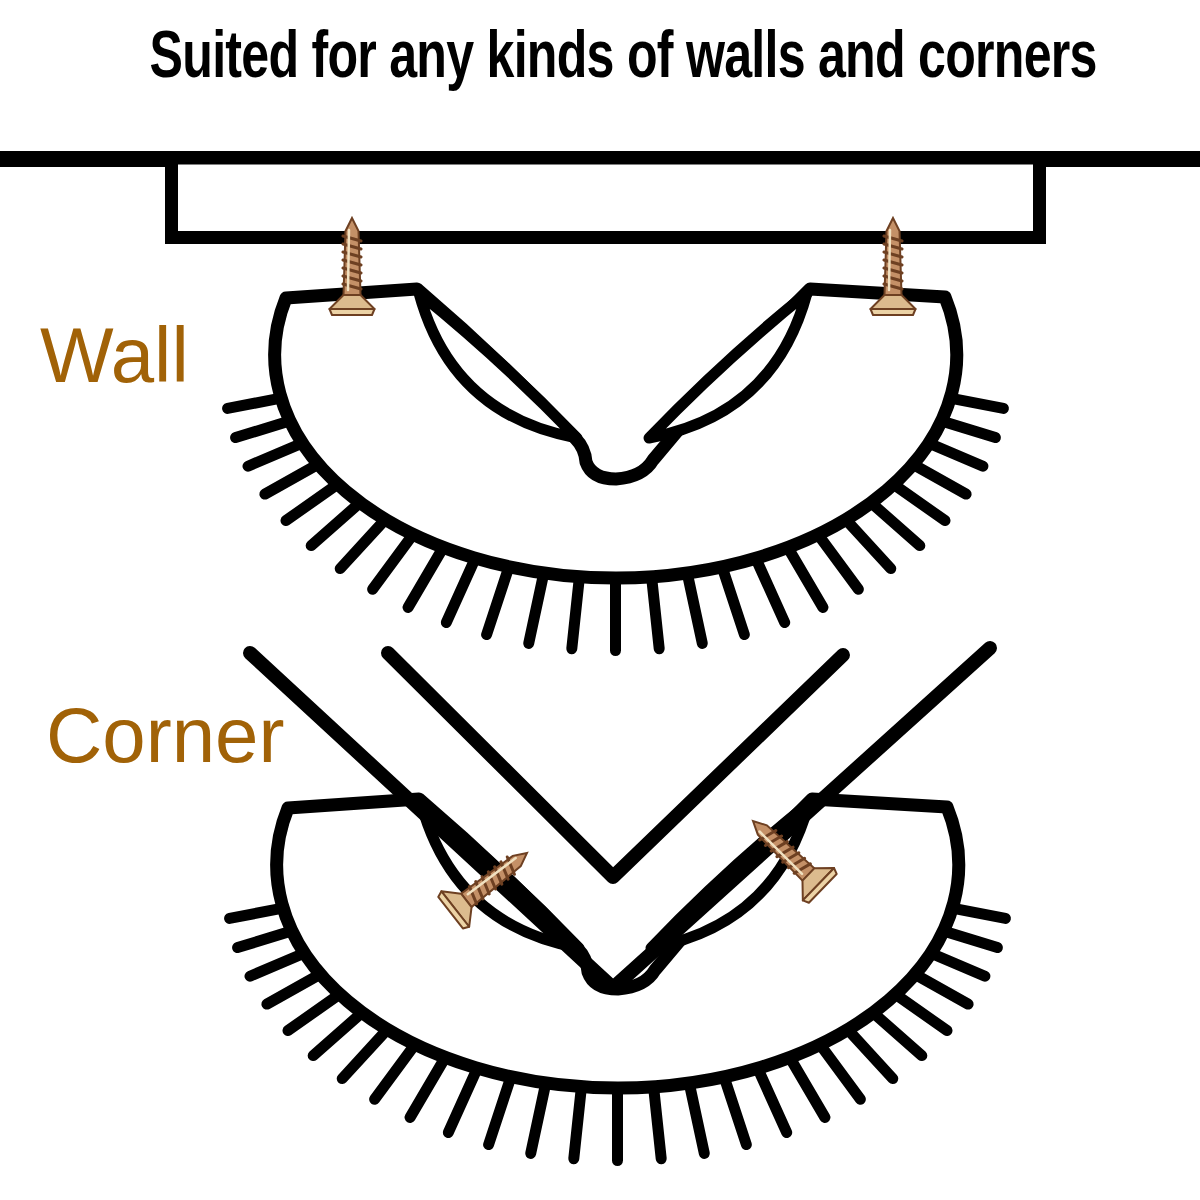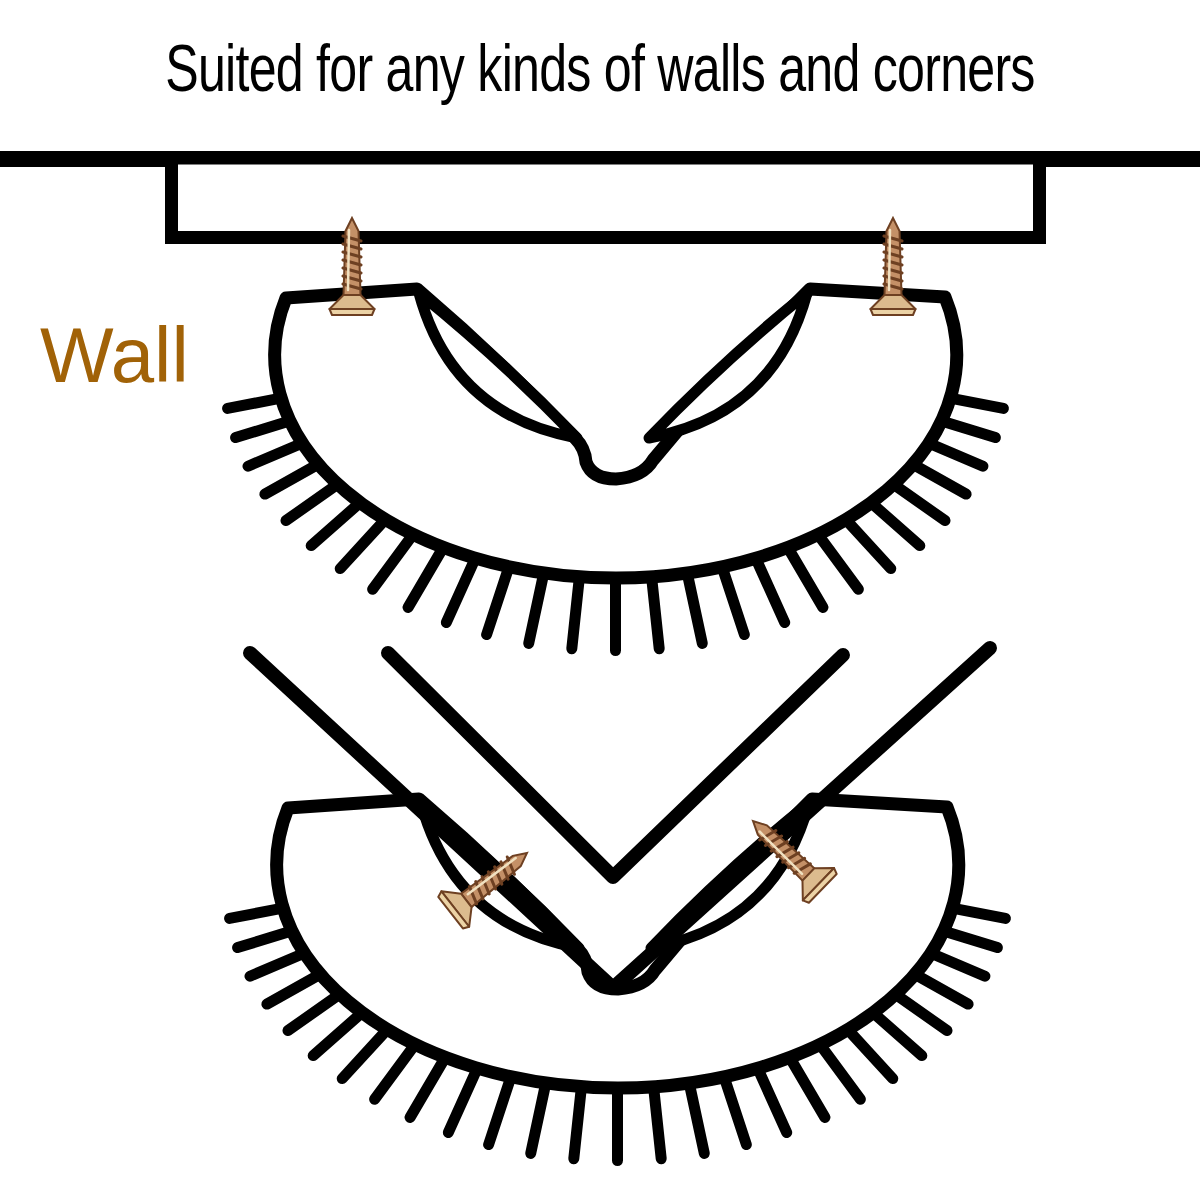--- a/index.html
+++ b/index.html
@@ -6,23 +6,23 @@
   body {
     width: 1200px; height: 1200px;
     background: var(--background, #fff);
     overflow: hidden;
     font-family: "Liberation Sans", sans-serif;
   }
   #stage { position: relative; width: 1200px; height: 1200px; }
   #drawing { position: absolute; left: 0; top: 0; }
 
   .title {
-    position: absolute; top: 30px; left: 0; width: 100%;
+    position: absolute; top: 16px; left: 0; width: 100%;
     text-align: center;
-    font-weight: normal; font-size: 66px; color: #000;
+    font-weight: bold; font-size: 66px; color: #000;
     letter-spacing: -1px; white-space: nowrap;
   }
   .title span { display: inline-block; transform: scaleX(0.76); transform-origin: center; }
 
   .side-label {
     position: absolute;
     font-size: 78px; font-weight: 400; color: #a16207; white-space: nowrap;
   }
   #wall-label   { left: 40px; top: 310px; }
   #corner-label { left: 46px; top: 690px; }
@@ -113,13 +113,14 @@
       <path class="vline" d="M 388 653 L 613 877 L 843 655"></path>
       <use href="#screw-shape" transform="translate(527,853) rotate(52)"></use>
       <use href="#screw-shape" transform="translate(753,821) rotate(-46)"></use>
     </g>
   </svg>
 
   <div class="title">
     <span>Suited for any kinds of walls and corners</span>
   </div>
   <div class="side-label" id="wall-label">Wall</div>
+  <div class="side-label" id="corner-label">Corner</div>
 </div>
 
 </body></html>

